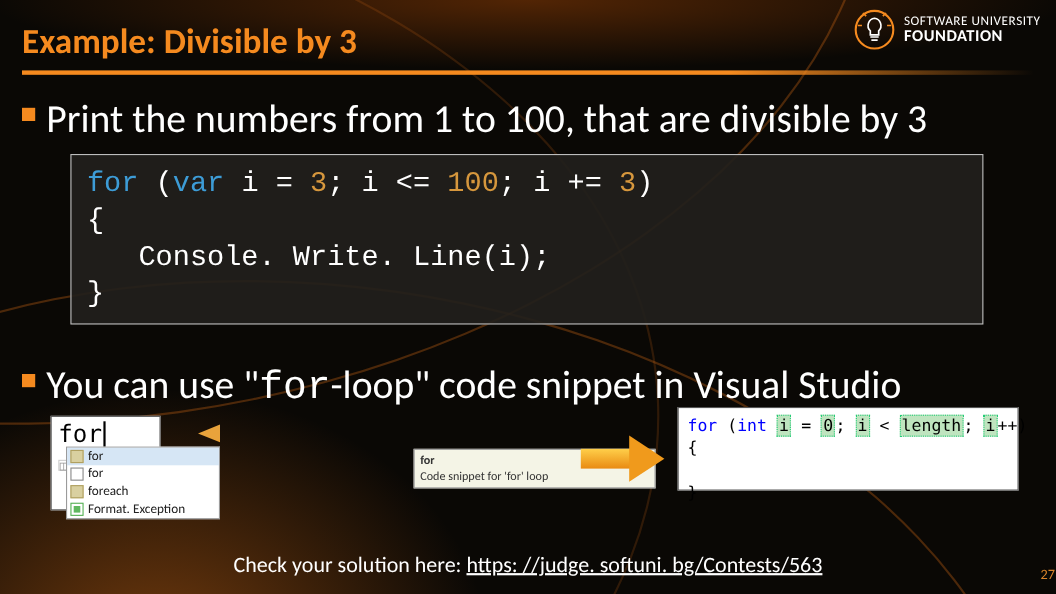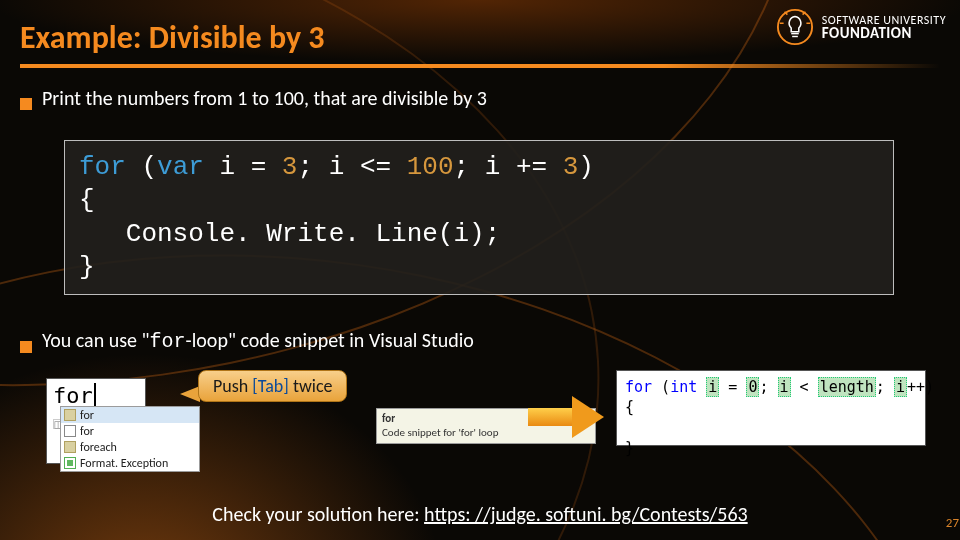--- a/index.html
+++ b/index.html
@@ -19,21 +19,21 @@
 
   .title { position:absolute; left:20px; top:18px; font-size:32px; font-weight:700; color:#f58a1f; }
   .hr { position:absolute; left:20px; top:64px; width:920px; height:4px;
         background:linear-gradient(to right,#f58a1f 0%,#f58a1f 70%,rgba(245,138,31,0) 100%); }
 
   .logo { position:absolute; right:14px; top:8px; display:flex; align-items:center; gap:8px; color:#fff; }
   .logo-text { line-height:1; font-size:12px; letter-spacing:0.5px; }
   .logo-text .l1 { font-weight:300; }
   .logo-text .l2 { font-weight:700; font-size:15px; }
 
-  .bullet { position:absolute; left:20px; font-size:20px; color:#fff; display:flex; align-items:flex-end; gap:10px; }
+  .bullet { position:absolute; left:20px; font-size:36px; color:#fff; display:flex; align-items:flex-start; gap:10px; }
   .bullet .sq { width:12px; height:12px; background:#f58a1f; margin-top:12px; flex:none; }
   .b1 { top:86px; }
   .b2 { top:328px; }
   .mono { font-family:Consolas, 'Courier New', monospace; }
 
   .codebox {
     position:absolute; left:64px; top:140px; width:830px;
     background:rgba(34,31,28,0.92); border:1px solid #bdbdbd; padding:10px 14px;
     font-family:Consolas, 'Courier New', monospace; font-size:26px; line-height:1.28;
     color:#fff; white-space:pre;
@@ -142,23 +142,20 @@
           <span class="ico ico-sn"></span>
           <span>foreach</span>
         </div>
       <div class="row">
           <span class="ico ico-cls"></span>
           <span>Format. Exception</span>
         </div>
     </div>
 
     <div class="tip-tail"></div>
-    <div class="tip">
-      <span>Push </span><span style="color:#0a4a9a">[Tab]</span><span> twice</span>
-    </div>
 
     <div class="tooltip-vs">
       <div class="hd">for</div>
       <div>Code snippet for 'for' loop</div>
     </div>
 
     <div class="arrow">
       <div class="shaft"></div>
         <div class="head"></div>
     </div>

